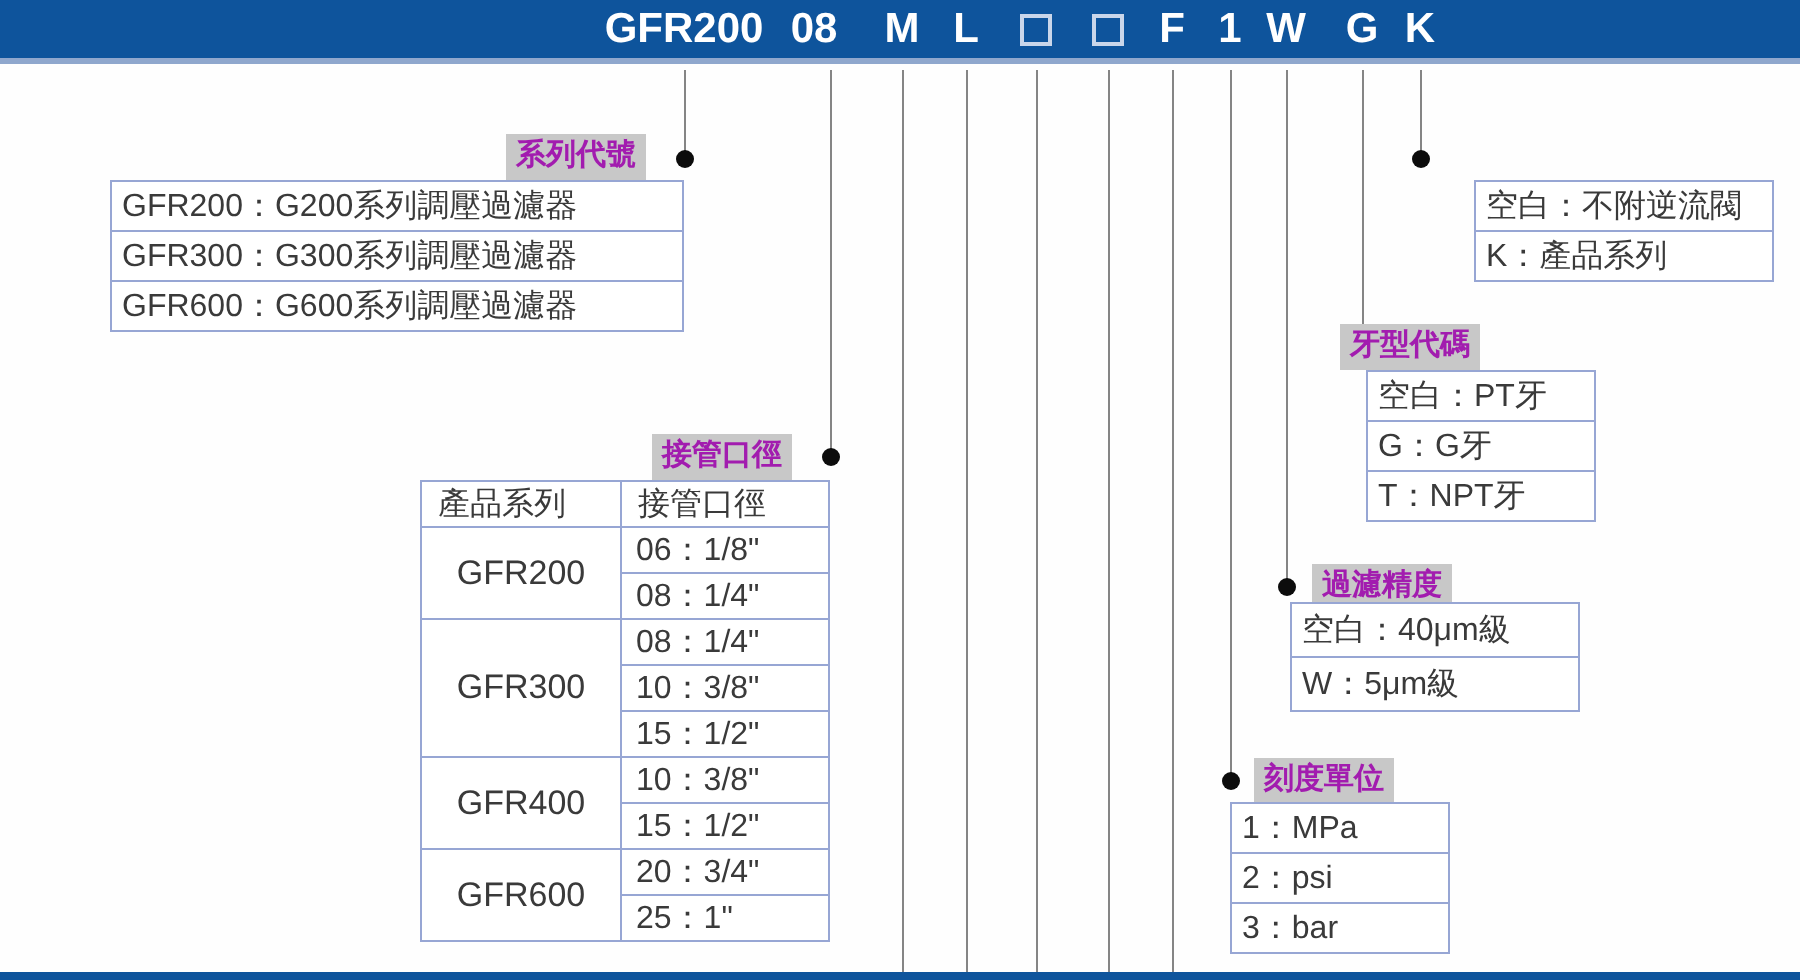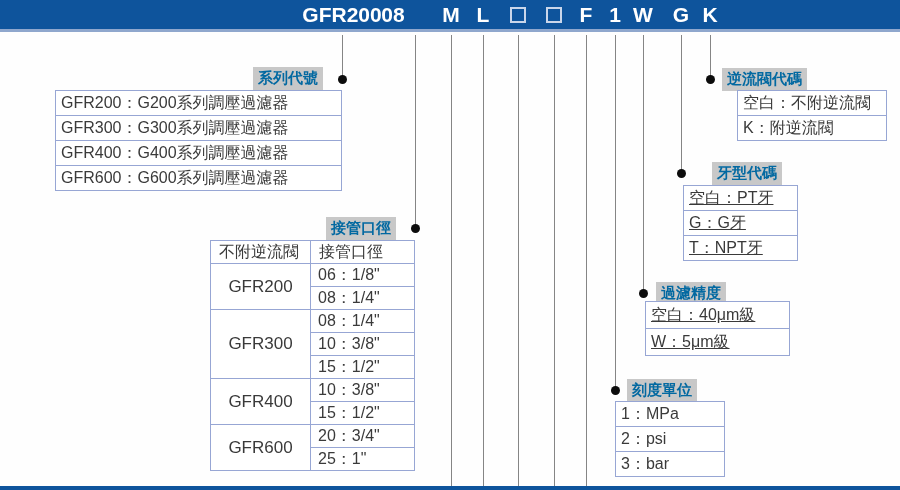--- a/index.html
+++ b/index.html
@@ -26,35 +26,35 @@
     color:#ffffff;font-weight:bold;font-size:21px;line-height:30px;white-space:nowrap;
   }
   .seg.square{
     width:16px;height:16px;top:7px;border:2px solid #c9d6ea;background:transparent;
   }
   
   .vline{position:absolute;width:1px;background:var(--line);}
   .dot{position:absolute;width:9px;height:9px;border-radius:50%;background:#0c0c0c;}
   
   .tag{
-    position:absolute;background:var(--tagbg);color:#0369a1;font-weight:bold;
+    position:absolute;background:var(--tagbg);color:#a21caf;font-weight:bold;
     font-size:15px;line-height:1.25;padding:2px 5px;white-space:nowrap;
   }
   
   .listbox{position:absolute;}
   .lrow{
     border:1px solid var(--bd);margin-top:-1px;background:#ffffff;
     font-size:16px;color:var(--txt);white-space:nowrap;
     display:flex;align-items:center;padding:12px 5px;
   }
   .lrow:first-child{margin-top:0;}
   .box-series .lrow{height:24px;}
   .box-check  .lrow{height:26px;margin-left:24px;}
-  .box-thread .lrow{height:25px;text-decoration:underline;}
-  .box-filter .lrow{height:28px;text-decoration:underline;}
+  .box-thread .lrow{height:25px;}
+  .box-filter .lrow{height:28px;}
   .box-scale  .lrow{height:25px;}
   
   .port-table{
     position:absolute;left:210px;top:240px;border-collapse:collapse;
     table-layout:fixed;background:#ffffff;
   }
   .port-table th,.port-table td{
     border:1px solid var(--bd);font-size:16px;color:var(--txt);
     height:23px;padding:0 5px;white-space:nowrap;font-weight:normal;
   }
@@ -65,21 +65,21 @@
   
   .bottombar{position:absolute;left:0;top:486px;width:900px;height:4px;background:var(--blue);}
 </style>
 </head>
 <body>
 
 <div class="canvas">
 
   <div class="topbar" id="code-row">
       <span class="seg" style="left: 342px;">GFR200</span>
-      <span class="seg" style="left: 393px;">08</span>
+      <span class="seg" style="left: 407px;">08</span>
       <span class="seg" style="left: 451px;">M</span>
       <span class="seg" style="left: 483px;">L</span>
       <span class="seg square" style="left: 518px;"></span>
       <span class="seg square" style="left: 554px;"></span>
       <span class="seg" style="left: 586px;">F</span>
       <span class="seg" style="left: 615px;">1</span>
       <span class="seg" style="left: 643px;">W</span>
       <span class="seg" style="left: 681px;">G</span>
       <span class="seg" style="left: 710px;">K</span>
     </div>
@@ -99,36 +99,34 @@
       <div class="vline" style="left: 643px; top: 35px; height: 258px;"></div>
       <div class="dot" style="left: 639px; top: 289px;"></div>
       <div class="vline" style="left: 681px; top: 35px; height: 138px;"></div>
       <div class="dot" style="left: 677px; top: 169px;"></div>
       <div class="vline" style="left: 710px; top: 35px; height: 44px;"></div>
       <div class="dot" style="left: 706px; top: 75px;"></div>
     </div>
 
   <div class="tag" style="left:253px;top:67px">系列代號</div>
   <div class="tag" style="left:326px;top:217px">接管口徑</div>
-  <div class="tag" style="left:722px;top:68px">逆流閥代碼</div>
-  <div class="tag" style="left:712px;top:162px">牙型代碼</div>
+  <div class="tag" style="left:670px;top:162px">牙型代碼</div>
   <div class="tag" style="left:656px;top:282px">過濾精度</div>
   <div class="tag" style="left:627px;top:379px">刻度單位</div>
 
   <div class="listbox box-series" style="left:55px;top:90px;width:287px">
       <div class="lrow">GFR200：G200系列調壓過濾器</div>
       <div class="lrow">GFR300：G300系列調壓過濾器</div>
-      <div class="lrow">GFR400：G400系列調壓過濾器</div>
       <div class="lrow">GFR600：G600系列調壓過濾器</div>
     </div>
 
   <table class="port-table">
     <thead>
       <tr>
-        <th>不附逆流閥</th>
+        <th>產品系列</th>
         <th>接管口徑</th>
       </tr>
     </thead>
     <tbody id="port-body">
         <tr>
           <td class="series" rowspan="2">GFR200</td>
           <td class="size">06：1/8"</td>
         </tr>
         <tr>
           <td class="size">08：1/4"</td>
@@ -155,21 +153,21 @@
           <td class="size">20：3/4"</td>
         </tr>
         <tr>
           <td class="size">25：1"</td>
         </tr>
       </tbody>
   </table>
 
   <div class="listbox box-check" style="left:713px;top:90px;width:174px">
       <div class="lrow">空白：不附逆流閥</div>
-      <div class="lrow">K：附逆流閥</div>
+      <div class="lrow">K：產品系列</div>
     </div>
   <div class="listbox box-thread" style="left:683px;top:185px;width:115px">
       <div class="lrow">空白：PT牙</div>
       <div class="lrow">G：G牙</div>
       <div class="lrow">T：NPT牙</div>
     </div>
   <div class="listbox box-filter" style="left:645px;top:301px;width:145px">
       <div class="lrow">空白：40μm級</div>
       <div class="lrow">W：5μm級</div>
     </div>

